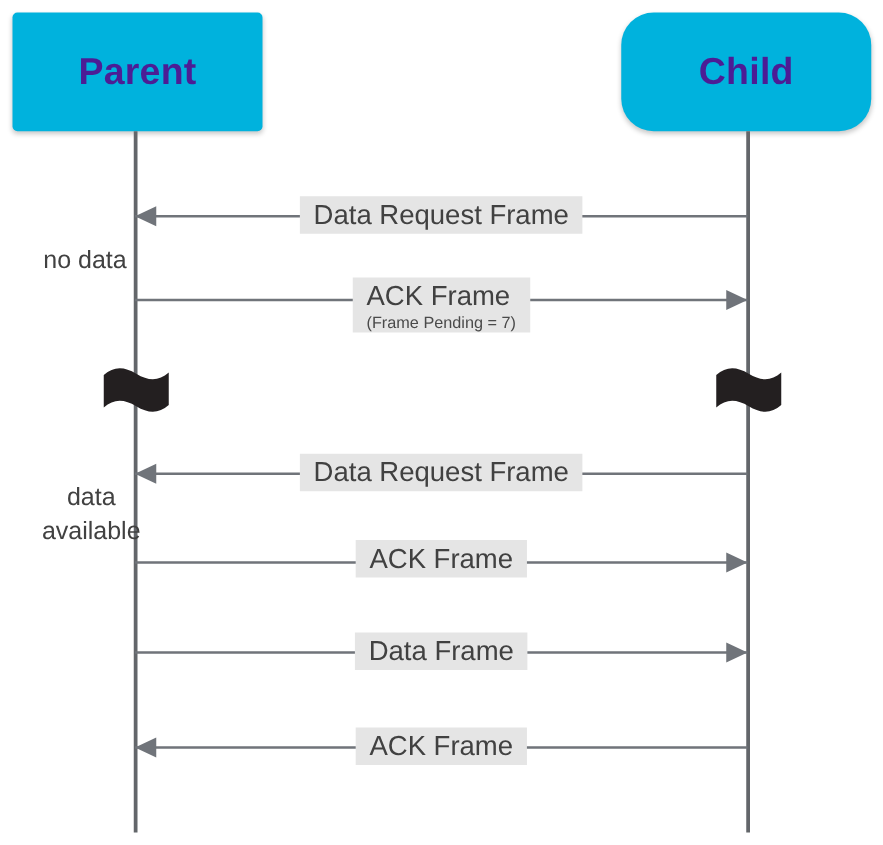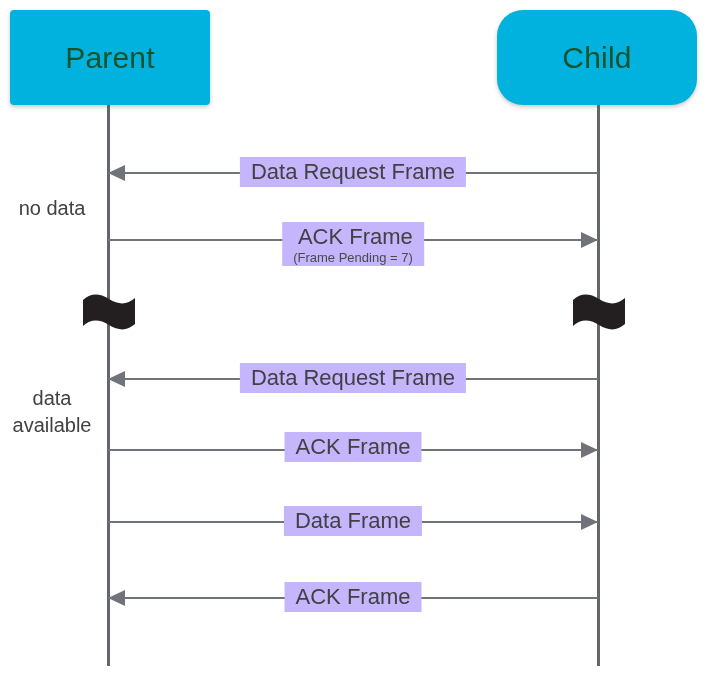--- a/index.html
+++ b/index.html
@@ -25,23 +25,23 @@
     width: 200px;
     height: 95px;
     border-radius: 4px;
     background: #00b2dd;
     box-shadow: 0 2px 4px rgba(0,0,0,0.22);
     display: flex;
     align-items: center;
     justify-content: center;
   }
   .actor-box .actor-label {
-    color: #14532d;
+    color: #4c1d95;
     font-size: 30px;
-    font-weight: 400;
+    font-weight: 700;
     letter-spacing: 0.2px;
     line-height: 1;
   }
   #actor-parent { left: 10px; top: 10px; }
   #actor-child  { left: 497px; top: 10px; border-radius: 26px; }
 
   
   .lifeline {
     position: absolute;
     width: 3px;
@@ -76,24 +76,24 @@
     top: -1px;
     height: 2px;
     background: #70747a;
   }
   
   .msg-caption {
     position: absolute;
     left: 50%;
     transform: translateX(-50%);
     top: -16px;
-    background: #c4b5fd;
+    background: #e5e5e5;
     padding: 0 11px;
     white-space: nowrap;
-    text-align: right;
+    text-align: left;
   }
   .msg-caption .msg-title {
     display: block;
     color: #414141;
     font-size: 22px;
     line-height: 30px;
     white-space: nowrap;
   }
   .msg-caption .msg-sub {
     display: block;
@@ -125,22 +125,22 @@
 
   
   .side-note {
     position: absolute;
     color: #414141;
     font-size: 20px;
     line-height: 27px;
     text-align: center;
     white-space: pre-line;
   }
-  #note-no-data    { left: 0px; top: 195px; width: 104px; }
-  #note-data-avail { left: 0px; top: 385px; width: 104px; }
+  #note-no-data    { left: 0px; top: 195px; width: 104px; padding-left: 16px; }
+  #note-data-avail { left: 0px; top: 385px; width: 104px; padding-left: 21px; }
 </style>
 </head>
 <body>
 
 <div id="diagram">
 
   <div class="actor-box" id="actor-parent">
     <span class="actor-label">Parent</span>
   </div>
 

